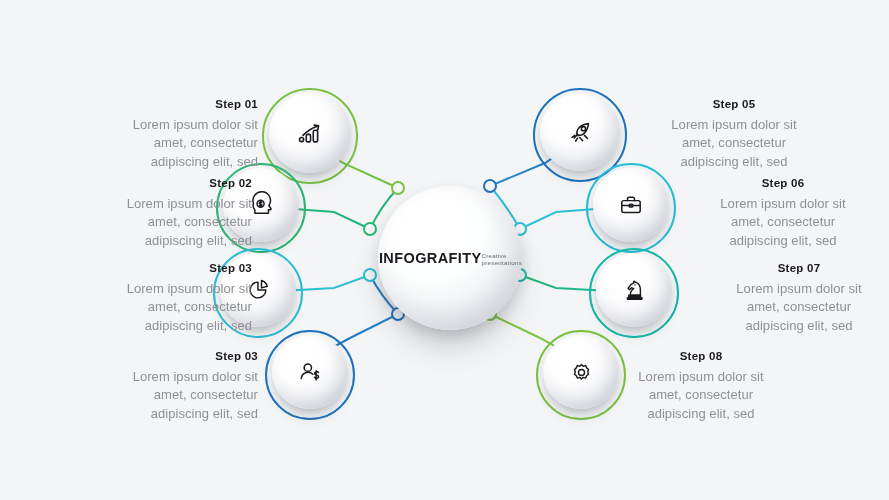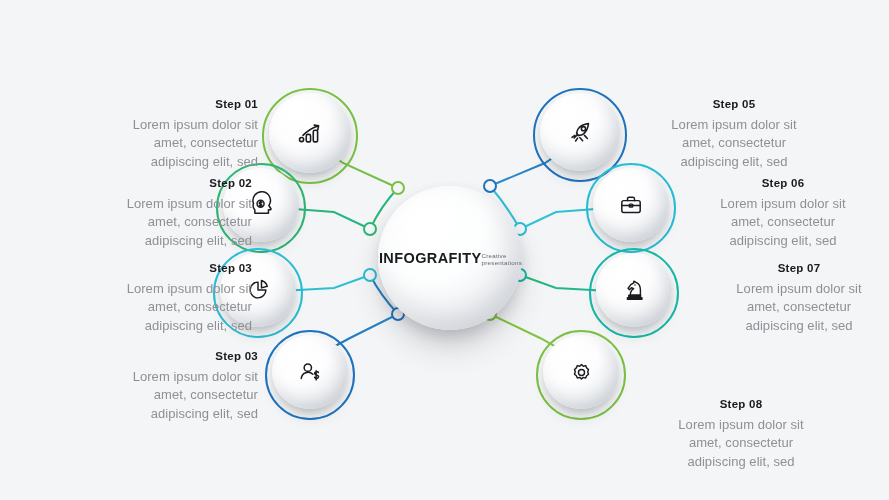--- a/index.html
+++ b/index.html
@@ -309,21 +309,21 @@
       <span class="icon">
         <svg width="27" height="27" viewBox="0 0 32 32" fill="none" stroke="#1b1b1f" stroke-width="1.7" stroke-linecap="round" stroke-linejoin="round">
           <path d="M16 6.6 l2.1 2.0 2.8 -.8 1.2 2.7 2.2 1.9 -.9 2.8 .9 2.8 -2.2 1.9
                    -1.2 2.7 -2.8 -.8 -2.1 2.0 -2.1 -2.0 -2.8 .8 -1.2 -2.7 -2.2 -1.9
                    .9 -2.8 -.9 -2.8 2.2 -1.9 1.2 -2.7 2.8 .8 z"></path>
           <circle cx="16" cy="16" r="3.6"></circle>
         </svg>
       </span>
     </div>
   </div>
-  <div class="step-text right" style="left:666px;top:351px;margin-top:48px;">
+  <div class="step-text right" style="left:626px;top:351px;">
     <p class="step-title">Step 08</p>
     <p class="step-desc">Lorem ipsum dolor sit amet, consectetur adipiscing elit, sed</p>
   </div>
 
   <div id="center-node">
     <div id="center-ball">
       <svg id="logo-mark" viewBox="0 0 26 30">
         <defs>
           <linearGradient id="lgBody" x1="0" y1="0" x2="1" y2="1">
             <stop offset="0%" stop-color="#3ec93e"></stop>

